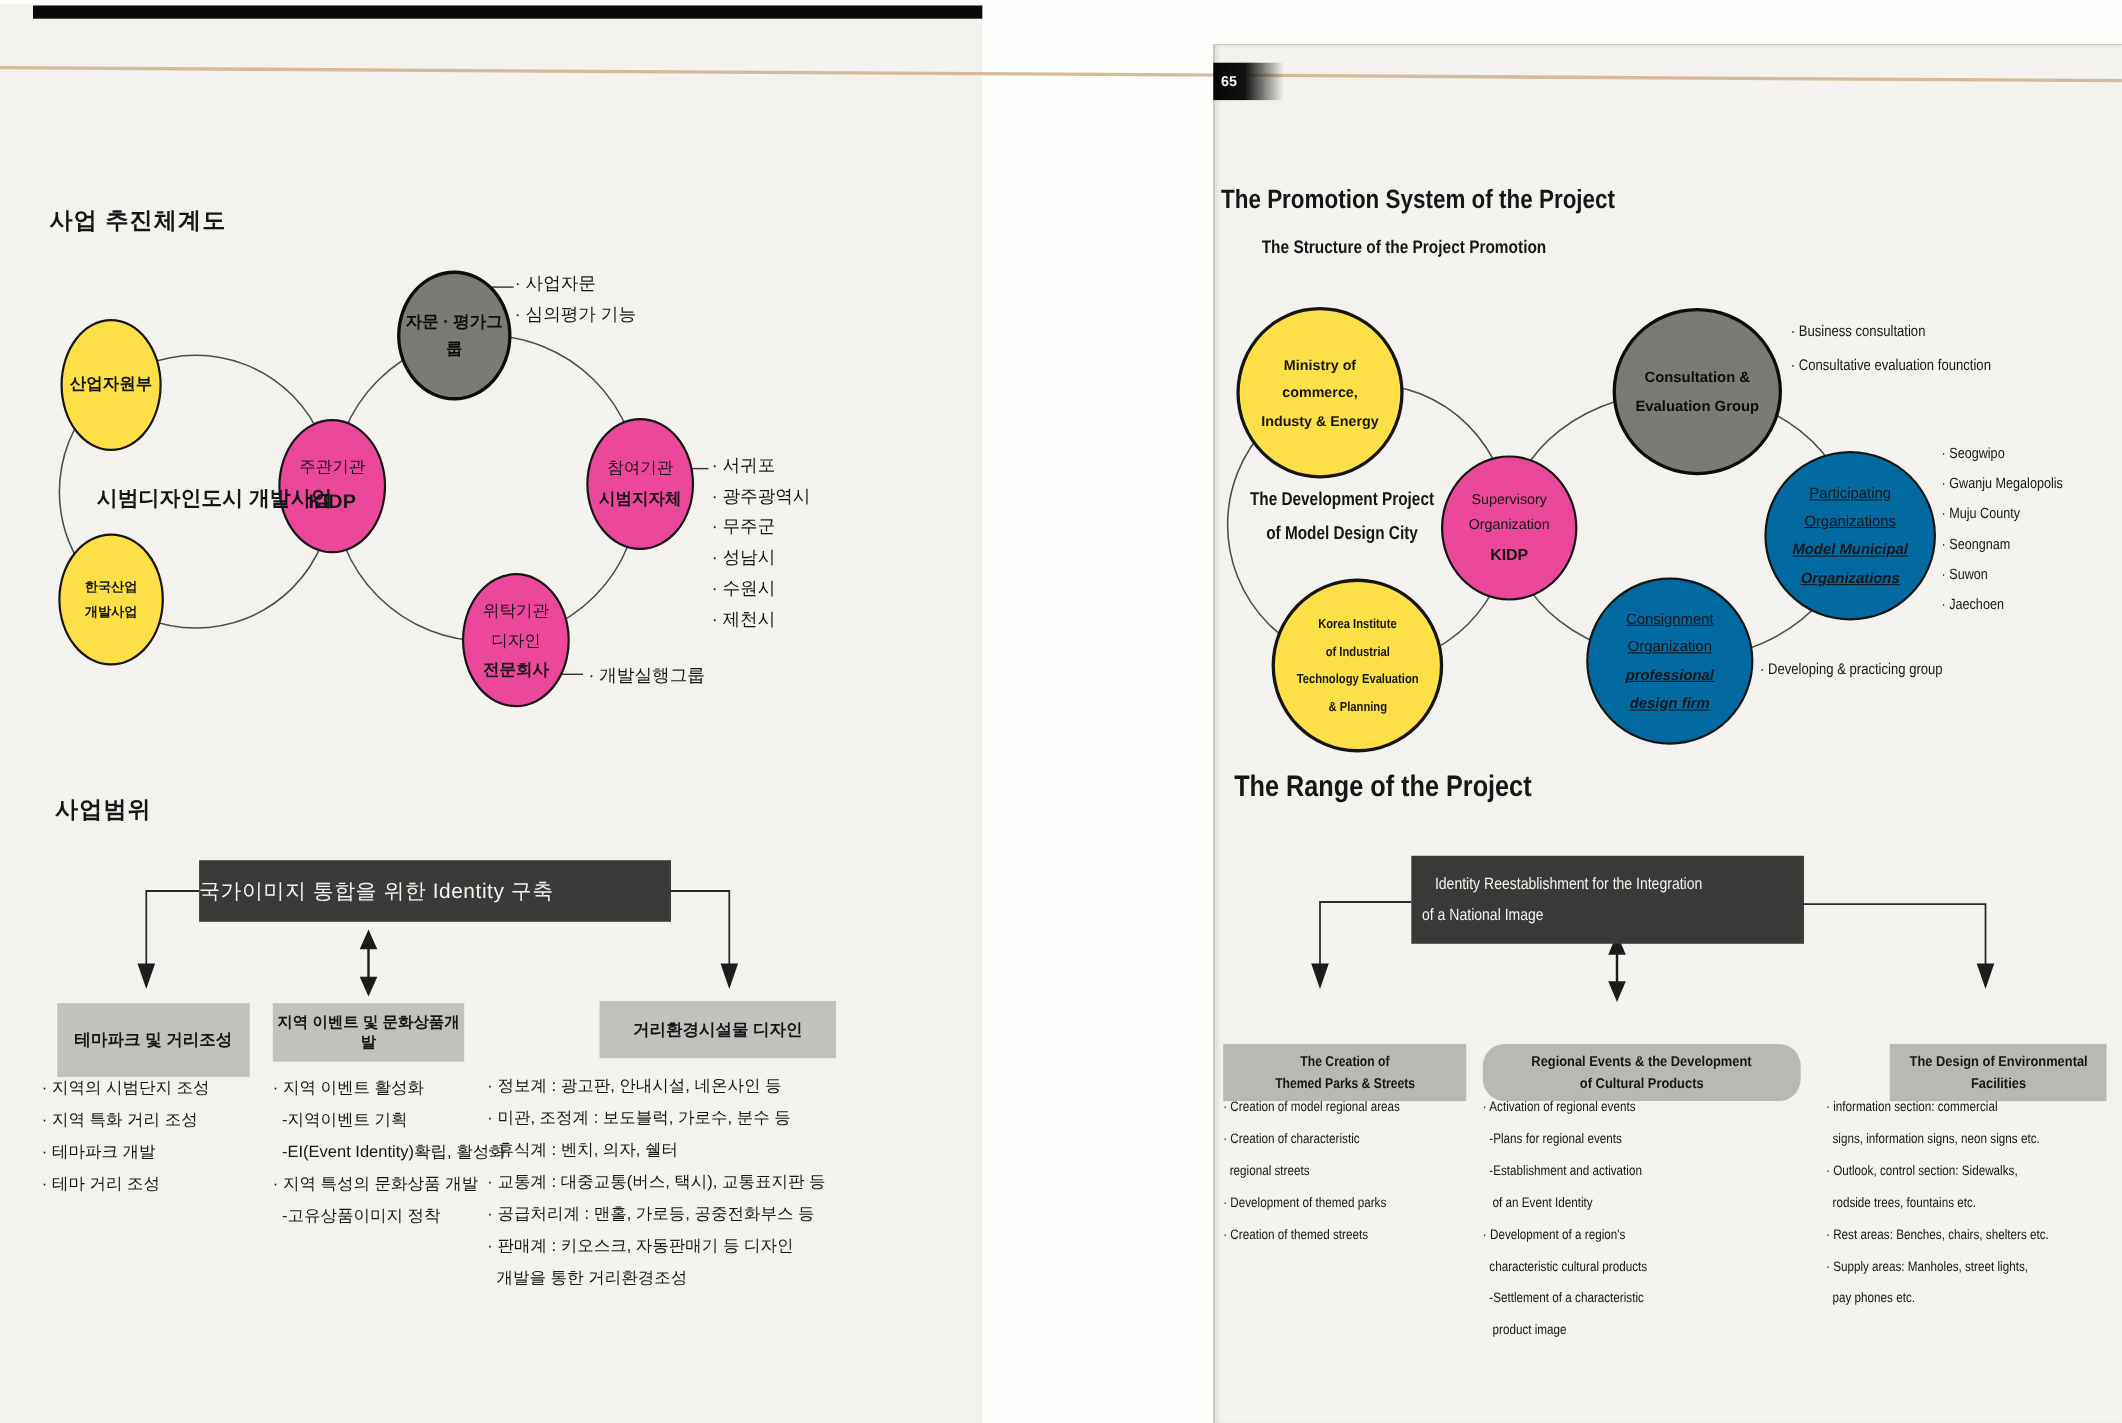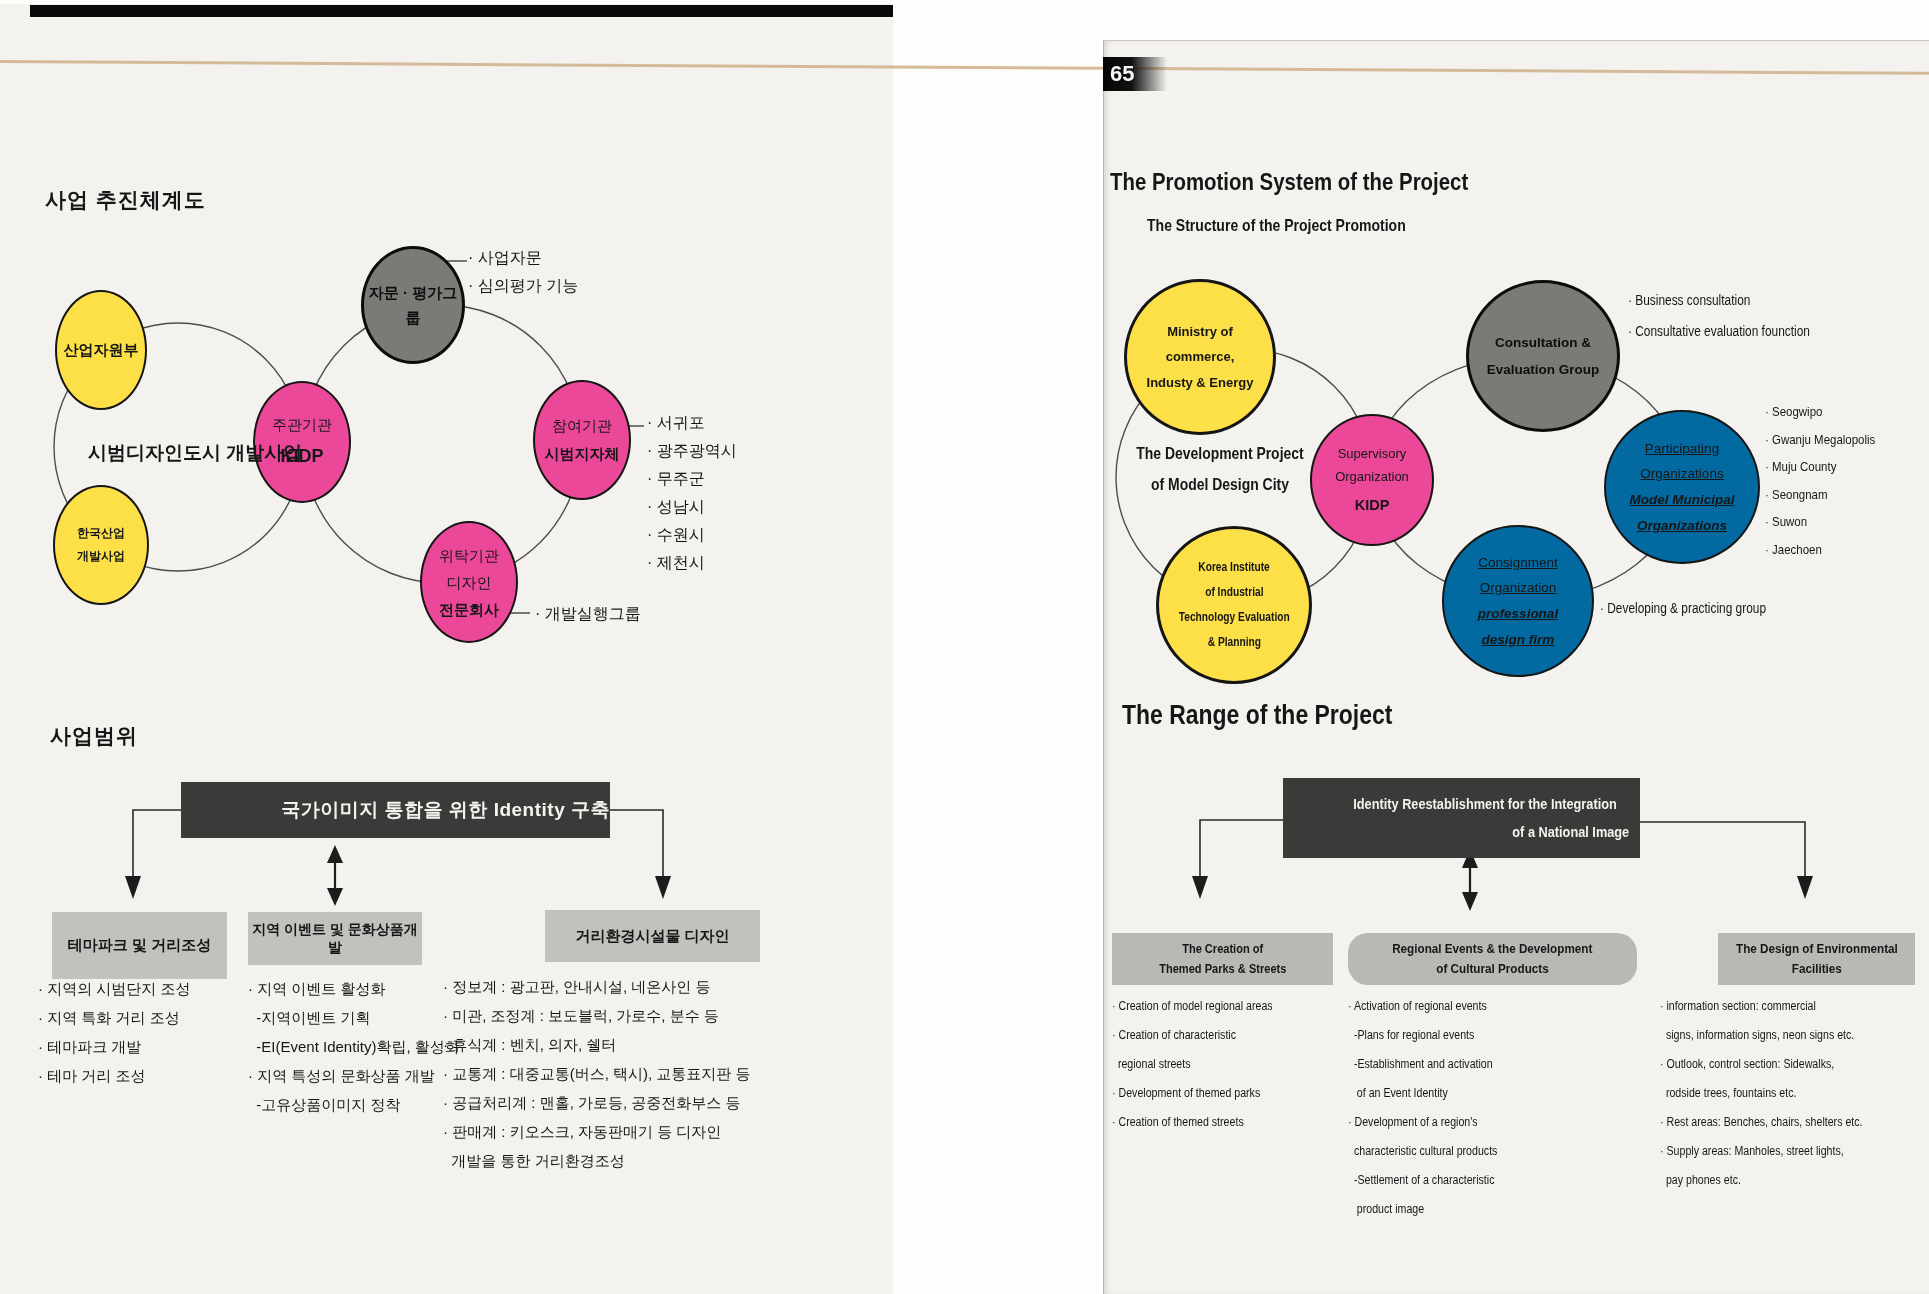--- a/index.html
+++ b/index.html
@@ -29,30 +29,30 @@
   .eTitle{position:absolute;z-index:2;font-weight:bold;transform:scaleX(.85);transform-origin:left center;white-space:nowrap;}
   .lnlist{position:absolute;z-index:2;}
   .lnlist .ln{white-space:pre;}
   .klist .ln{height:28px;font-size:16px;}
   .kcol .ln{height:29px;font-size:15px;}
   .ecol{transform:scaleX(.85);transform-origin:left top;}
   .ecol .ln{height:29px;font-size:12.5px;}
   .elbl .ln{height:31px;font-size:14px;}
   .ecity .ln{height:27.5px;font-size:13.5px;}
   .dbox{position:absolute;z-index:2;background:#3b3a38;color:#f4f3f0;display:flex;
-        flex-direction:column;justify-content:center;align-items:flex-end;text-align:center;font-weight:bold;}
+        flex-direction:column;justify-content:center;align-items:flex-start;text-align:center;font-weight:normal;}
   .hbox{position:absolute;z-index:2;display:flex;flex-direction:column;justify-content:center;
         align-items:center;text-align:center;}
   .hboxL{background:#c2c1be;font-size:15px;font-weight:600;}
-  .hboxR{background:#b9b8b5;font-weight:bold;font-size:13px;line-height:1.55;}
+  .hboxR{background:#b9b8b5;font-weight:bold;font-size:13px;line-height:1.55;margin-top:16px;}
   .cond{transform:scaleX(.85);transform-origin:center;}
   .condw{white-space:nowrap;}
   .tab{position:absolute;left:1103px;top:57px;width:64px;height:34px;z-index:5;
        background:linear-gradient(to right,#050505 0%,#121212 45%,rgba(18,18,18,0) 100%);
-       color:#f5f5f5;font-weight:bold;font-size:22px;line-height:34px;padding-left:7px;box-sizing:border-box;}
+       color:#f5f5f5;font-weight:bold;font-size:13px;line-height:34px;padding-left:7px;box-sizing:border-box;}
 </style>
 </head>
 <body>
 
 <div id="stage">
 
   <div class="page pageL"></div>
   <div class="page pageR"></div>
   <div class="topstrip"></div>
   <div class="thread"></div>

